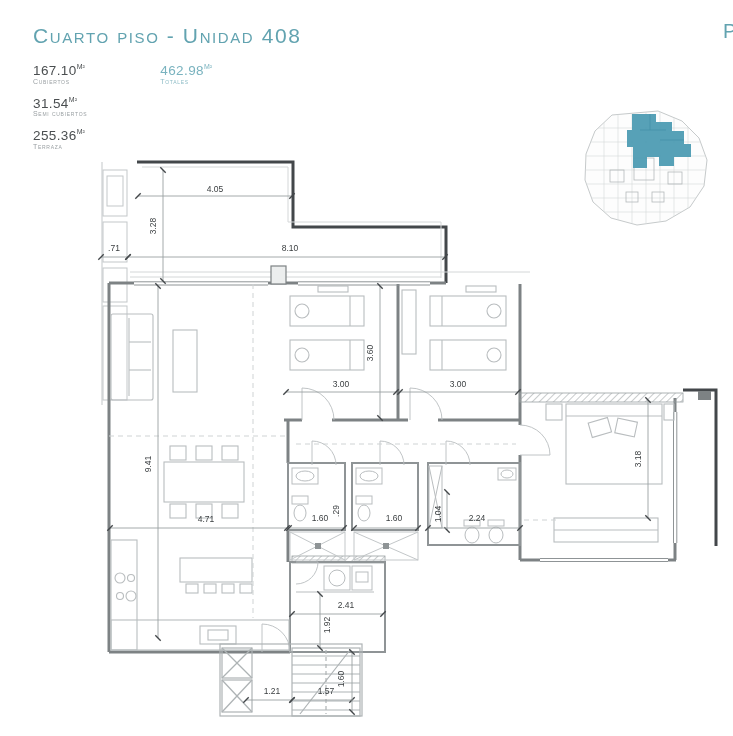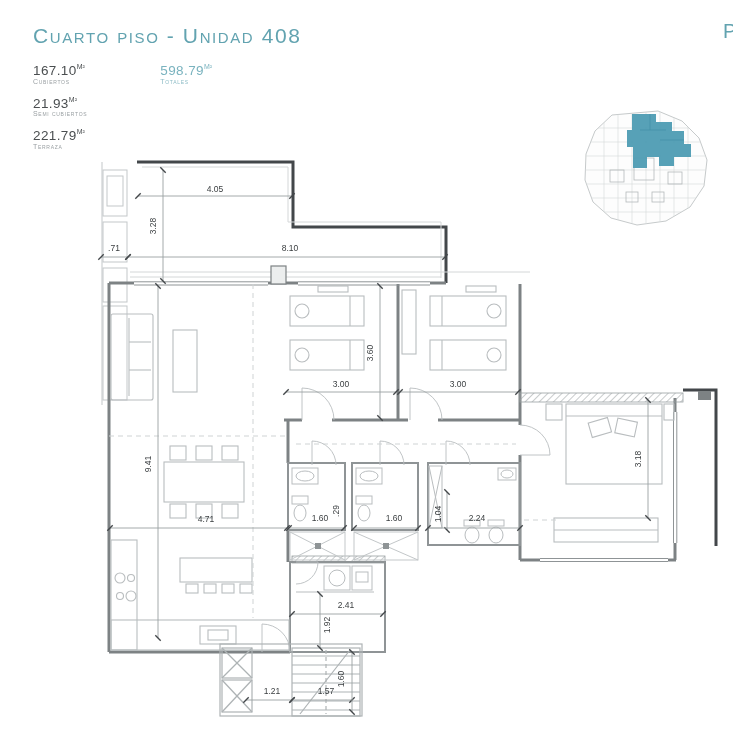--- a/index.html
+++ b/index.html
@@ -41,31 +41,31 @@
 <div class="page-title">Cuarto piso - Unidad 408</div>
 <div class="corner-letter">P</div>
 
 <div class="stats">
   <div class="col">
     <div class="stat">
       <div class="num"><span>167.10</span><sup>M²</sup></div>
       <div class="lbl">Cubiertos</div>
     </div>
     <div class="stat">
-      <div class="num"><span>21.93</span><sup>M²</sup></div>
+      <div class="num"><span>31.54</span><sup>M²</sup></div>
       <div class="lbl">Semi cubiertos</div>
     </div>
     <div class="stat">
-      <div class="num"><span>221.79</span><sup>M²</sup></div>
+      <div class="num"><span>255.36</span><sup>M²</sup></div>
       <div class="lbl">Terraza</div>
     </div>
   </div>
   <div class="col">
     <div class="stat accent">
-      <div class="num"><span>598.79</span><sup>M²</sup></div>
+      <div class="num"><span>462.98</span><sup>M²</sup></div>
       <div class="lbl">Totales</div>
     </div>
   </div>
 </div>
 
 <svg width="733" height="736" viewBox="0 0 733 736">
   <defs>
     <marker id="tk" markerWidth="9" markerHeight="9" refX="4.5" refY="4.5" orient="auto">
       <path d="M1.5,7.5 L7.5,1.5" stroke="#43474a" stroke-width="1.5" fill="none"></path>
     </marker>

